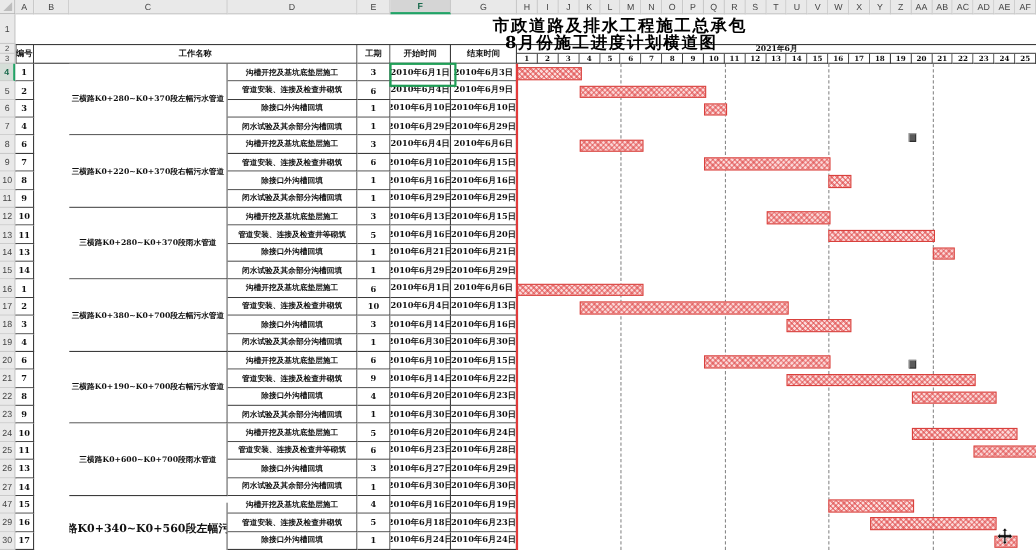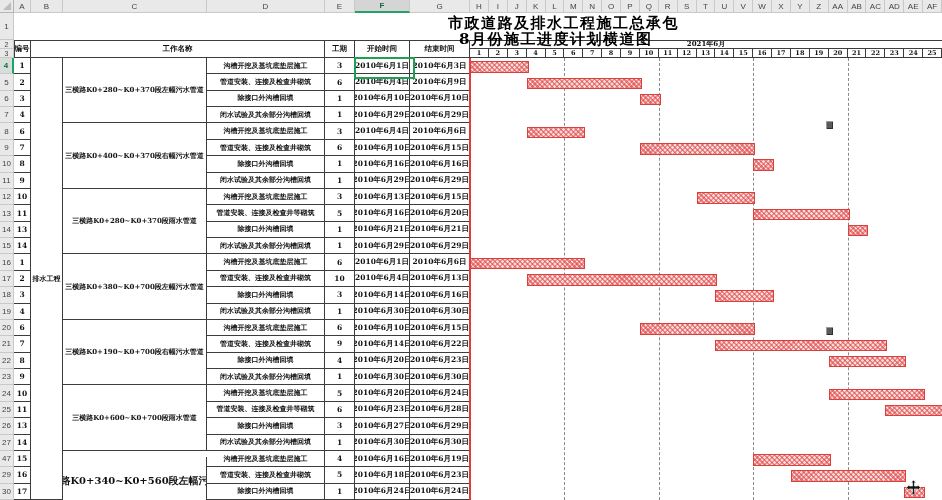--- a/index.html
+++ b/index.html
@@ -144,21 +144,20 @@
     <div class="cell" style="left: 753.2px; top: 49px; width: 18.88px; height: 9px; font-size: 6.5px;">16</div>
     <div class="cell" style="left: 772.08px; top: 49px; width: 18.88px; height: 9px; font-size: 6.5px;">17</div>
     <div class="cell" style="left: 790.96px; top: 49px; width: 18.88px; height: 9px; font-size: 6.5px;">18</div>
     <div class="cell" style="left: 809.84px; top: 49px; width: 18.88px; height: 9px; font-size: 6.5px;">19</div>
     <div class="cell" style="left: 828.72px; top: 49px; width: 18.88px; height: 9px; font-size: 6.5px;">20</div>
     <div class="cell" style="left: 847.6px; top: 49px; width: 18.88px; height: 9px; font-size: 6.5px;">21</div>
     <div class="cell" style="left: 866.48px; top: 49px; width: 18.88px; height: 9px; font-size: 6.5px;">22</div>
     <div class="cell" style="left: 885.36px; top: 49px; width: 18.88px; height: 9px; font-size: 6.5px;">23</div>
     <div class="cell" style="left: 904.24px; top: 49px; width: 18.88px; height: 9px; font-size: 6.5px;">24</div>
     <div class="cell" style="left: 923.12px; top: 49px; width: 18.88px; height: 9px; font-size: 6.5px;">25</div>
-    <div class="cell" style="left: 31px; top: 58px; width: 32px; height: 442px; font-size: 7px;">排水工程</div>
     <div class="cell" style="left: 63px; top: 58px; width: 144px; height: 65.48px; font-size: 7px;">三横路K0+280~K0+370段左幅污水管道</div>
     <div class="cell" style="left: 14px; top: 58px; width: 17px; height: 16.37px;">1</div>
     <div class="cell" style="left: 207px; top: 58px; width: 118px; height: 16.37px; font-size: 7px;">沟槽开挖及基坑底垫层施工</div>
     <div class="cell" style="left: 325px; top: 58px; width: 30px; height: 16.37px;">3</div>
     <div class="cell" style="left: 355px; top: 58px; width: 55px; height: 16.37px;">2010年6月1日</div>
     <div class="cell" style="left: 410px; top: 58px; width: 60px; height: 16.37px;">2010年6月3日</div>
     <div class="bar" style="left: 470px; top: 61.2px; width: 56.64px; height: 9.5px;"></div>
     <div class="cell" style="left: 14px; top: 74.37px; width: 17px; height: 16.37px;">2</div>
     <div class="cell" style="left: 207px; top: 74.37px; width: 118px; height: 16.37px; font-size: 7px;">管道安装、连接及检查井砌筑</div>
     <div class="cell" style="left: 325px; top: 74.37px; width: 30px; height: 16.37px;">6</div>
@@ -169,21 +168,21 @@
     <div class="cell" style="left: 207px; top: 90.74px; width: 118px; height: 16.37px; font-size: 7px;">除接口外沟槽回填</div>
     <div class="cell" style="left: 325px; top: 90.74px; width: 30px; height: 16.37px;">1</div>
     <div class="cell" style="left: 355px; top: 90.74px; width: 55px; height: 16.37px;">2010年6月10日</div>
     <div class="cell" style="left: 410px; top: 90.74px; width: 60px; height: 16.37px;">2010年6月10日</div>
     <div class="bar" style="left: 639.92px; top: 93.94px; width: 18.88px; height: 9.5px;"></div>
     <div class="cell" style="left: 14px; top: 107.11px; width: 17px; height: 16.37px;">4</div>
     <div class="cell" style="left: 207px; top: 107.11px; width: 118px; height: 16.37px; font-size: 7px;">闭水试验及其余部分沟槽回填</div>
     <div class="cell" style="left: 325px; top: 107.11px; width: 30px; height: 16.37px;">1</div>
     <div class="cell" style="left: 355px; top: 107.11px; width: 55px; height: 16.37px;">2010年6月29日</div>
     <div class="cell" style="left: 410px; top: 107.11px; width: 60px; height: 16.37px;">2010年6月29日</div>
-    <div class="cell" style="left: 63px; top: 123.48px; width: 144px; height: 65.48px; font-size: 7px;">三横路K0+400~K0+370段右幅污水管道</div>
+    <div class="cell" style="left: 63px; top: 123.48px; width: 144px; height: 65.48px; font-size: 7px;">三横路K0+220~K0+370段右幅污水管道</div>
     <div class="cell" style="left: 14px; top: 123.48px; width: 17px; height: 16.37px;">6</div>
     <div class="cell" style="left: 207px; top: 123.48px; width: 118px; height: 16.37px; font-size: 7px;">沟槽开挖及基坑底垫层施工</div>
     <div class="cell" style="left: 325px; top: 123.48px; width: 30px; height: 16.37px;">3</div>
     <div class="cell" style="left: 355px; top: 123.48px; width: 55px; height: 16.37px;">2010年6月4日</div>
     <div class="cell" style="left: 410px; top: 123.48px; width: 60px; height: 16.37px;">2010年6月6日</div>
     <div class="bar" style="left: 526.64px; top: 126.68px; width: 56.64px; height: 9.5px;"></div>
     <div class="cell" style="left: 14px; top: 139.85px; width: 17px; height: 16.37px;">7</div>
     <div class="cell" style="left: 207px; top: 139.85px; width: 118px; height: 16.37px; font-size: 7px;">管道安装、连接及检查井砌筑</div>
     <div class="cell" style="left: 325px; top: 139.85px; width: 30px; height: 16.37px;">6</div>
     <div class="cell" style="left: 355px; top: 139.85px; width: 55px; height: 16.37px;">2010年6月10日</div>

